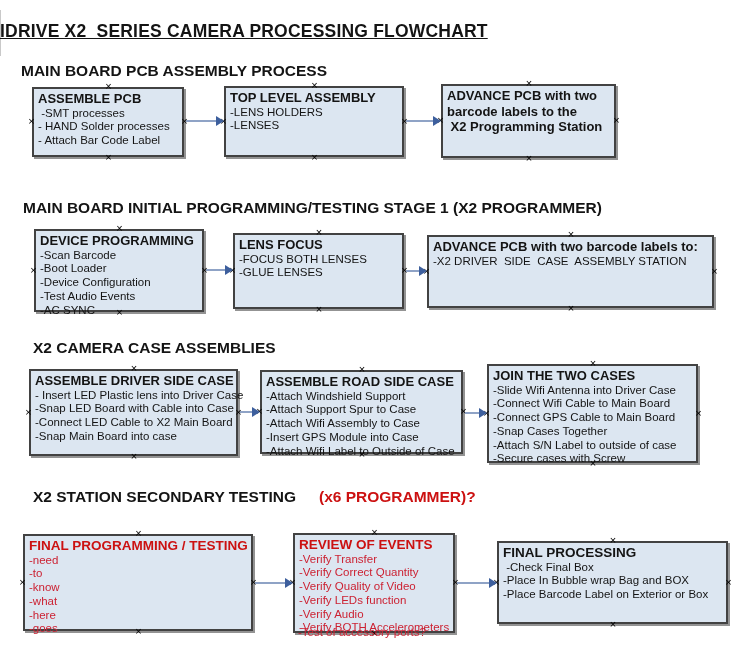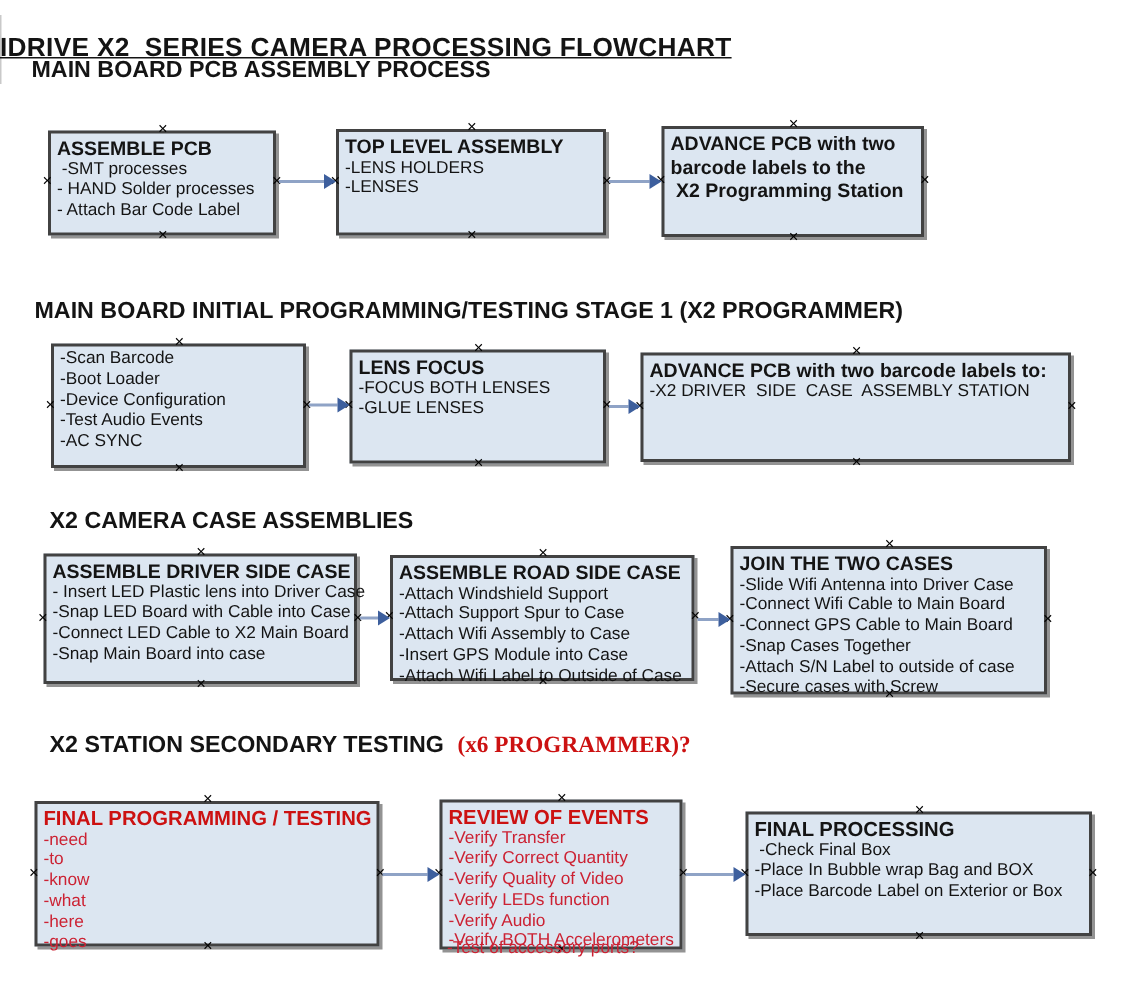--- a/index.html
+++ b/index.html
@@ -4,25 +4,25 @@
 <style>
   html,body{margin:0;padding:0;background:#fff;}
   body{width:747px;height:662px;position:relative;font-family:"Liberation Sans",sans-serif;overflow:hidden;}
 
   .edge-artifact{position:absolute;left:0;top:10px;width:1px;height:46px;background:#c9c9c9;}
 
   .fc-title{position:absolute;top:21px;left:0;width:664px;text-align:left;
     font-weight:bold;font-size:17.5px;color:var(--black);letter-spacing:.2px;white-space:pre;text-decoration:underline;}
 
   .heading{position:absolute;font-weight:bold;font-size:15.5px;color:var(--black);white-space:pre;}
-  .h1{left:21px;top:38px;}
+  .h1{left:21px;top:62px;}
   .h2{left:23px;top:199px;}
   .h3{left:33px;top:339px;}
   .h4{left:33px;top:488px;}
-  .heading .suffix{color:var(--red-title);margin-left:9px;font-family:Liberation Serif, serif;}
+  .heading .suffix{color:var(--red-title);margin-left:23px;}
 
   .box{position:absolute;background:var(--box-fill);border:2px solid var(--box-border);
     box-shadow:2px 2px 0 rgba(128,128,128,.85);box-sizing:border-box;padding:2px 4px;}
   .bt{font-weight:bold;font-size:13px;line-height:15.5px;color:var(--black);white-space:pre;}
   .bt.big{font-size:13.5px;}
   .bi{font-size:11.5px;line-height:13.8px;color:var(--black);white-space:pre;}
   .red .bt{color:var(--red-title);}
   .red .bi{color:var(--red-item);}
   .bi.overlap{position:absolute;left:3px;bottom:-9px;}
 
@@ -101,20 +101,21 @@
   <div class="bt">ADVANCE PCB with two</div>
   <div class="bt">barcode labels to the</div>
   <div class="bt"> X2 Programming Station</div>
 </div>
 
 <div class="box b3">
   <span class="hd t">×</span>
   <span class="hd b">×</span>
   <span class="hd l">×</span>
   <span class="hd r">×</span>
+  <div class="bt">DEVICE PROGRAMMING</div>
   <div class="bi">-Scan Barcode</div>
   <div class="bi">-Boot Loader</div>
   <div class="bi">-Device Configuration</div>
   <div class="bi">-Test Audio Events</div>
   <div class="bi">-AC SYNC</div>
 </div>
 
 <div class="box b4">
   <span class="hd t">×</span>
   <span class="hd b">×</span>

